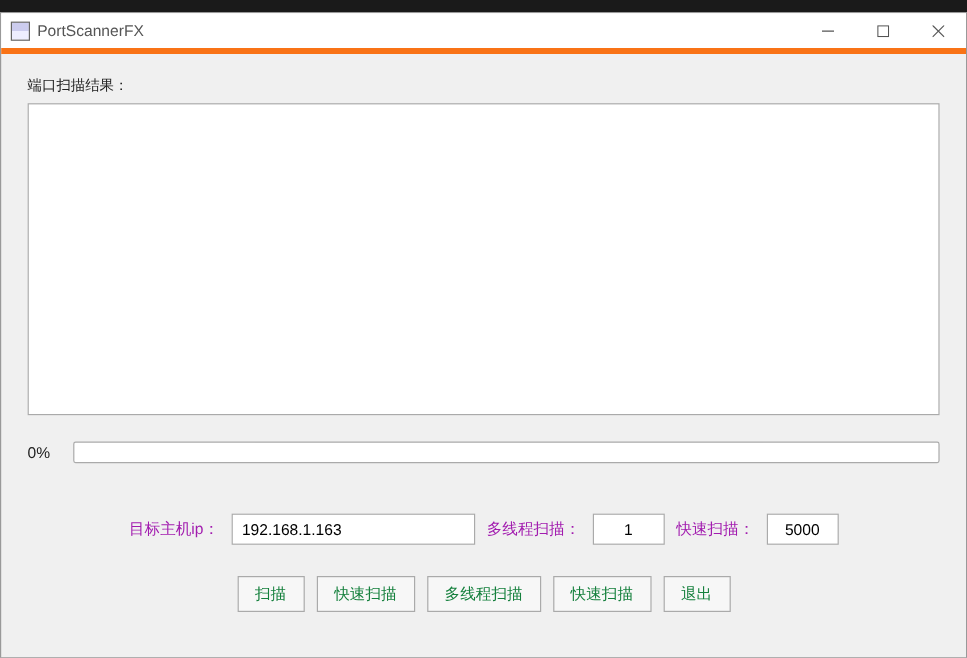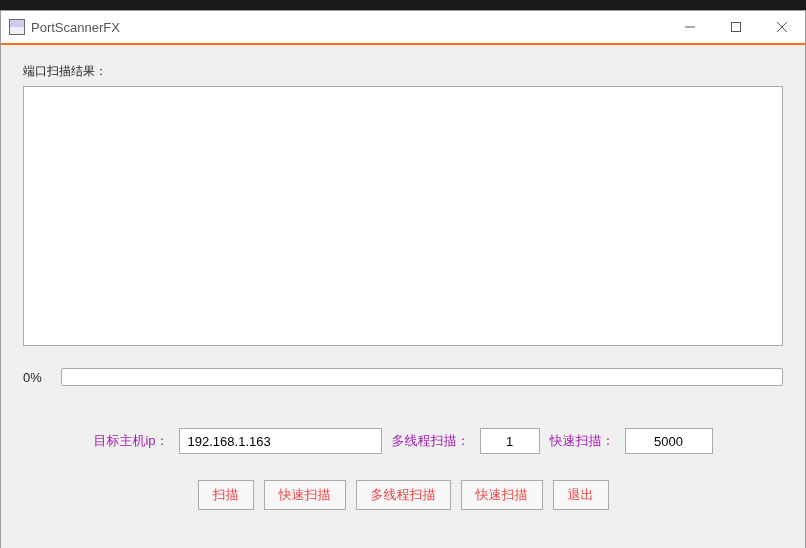--- a/index.html
+++ b/index.html
@@ -21,21 +21,21 @@
       background: #f0f0f0;
       border: 1px solid #999;
       display: flex;
       flex-direction: column;
       position: relative;
       top: 10px;
     }
     .titlebar {
       height: 34px;
       background: #fff;
-      border-bottom: 2px solid #f97316;
+      border-bottom: 5px solid #f97316;
       display: flex;
       align-items: center;
       justify-content: space-between;
       padding-left: 8px;
     }
     .titlebar-left {
       display: flex;
       align-items: center;
       gap: 6px;
     }
@@ -132,39 +132,39 @@
       font-family: inherit;
     }
     .text-input.wide {
       width: 203px;
     }
     .text-input.narrow {
       width: 60px;
       text-align: center;
     }
     .text-input.mid {
-      width: 88px;
+      width: 60px;
       text-align: center;
     }
     .button-row {
       display: flex;
       align-items: center;
       justify-content: center;
       gap: 10px;
       margin-top: 26px;
     }
     .btn {
       height: 30px;
       padding: 0 14px;
       border: 1px solid #aaa;
       background: #f7f7f7;
       font-size: 13px;
       font-family: inherit;
       cursor: pointer;
-      color: #ef4444;
+      color: #15803d;
     }
   </style>
 </head>
 <body>
 
 <div class="window">
 
   <div class="titlebar">
     <div class="titlebar-left">
       <div class="app-icon"></div>

